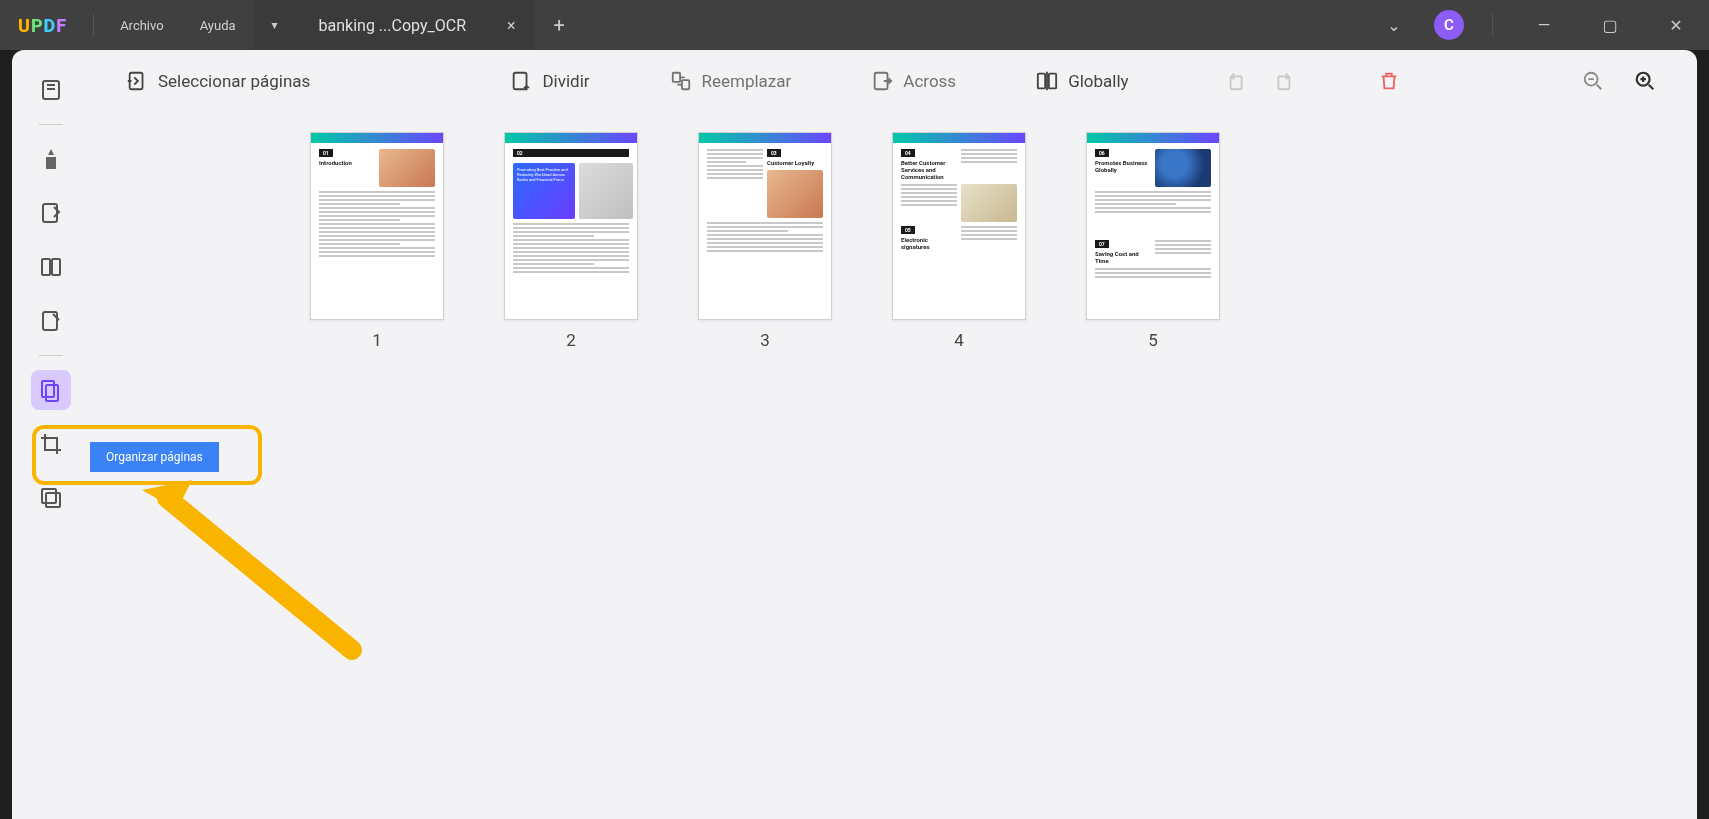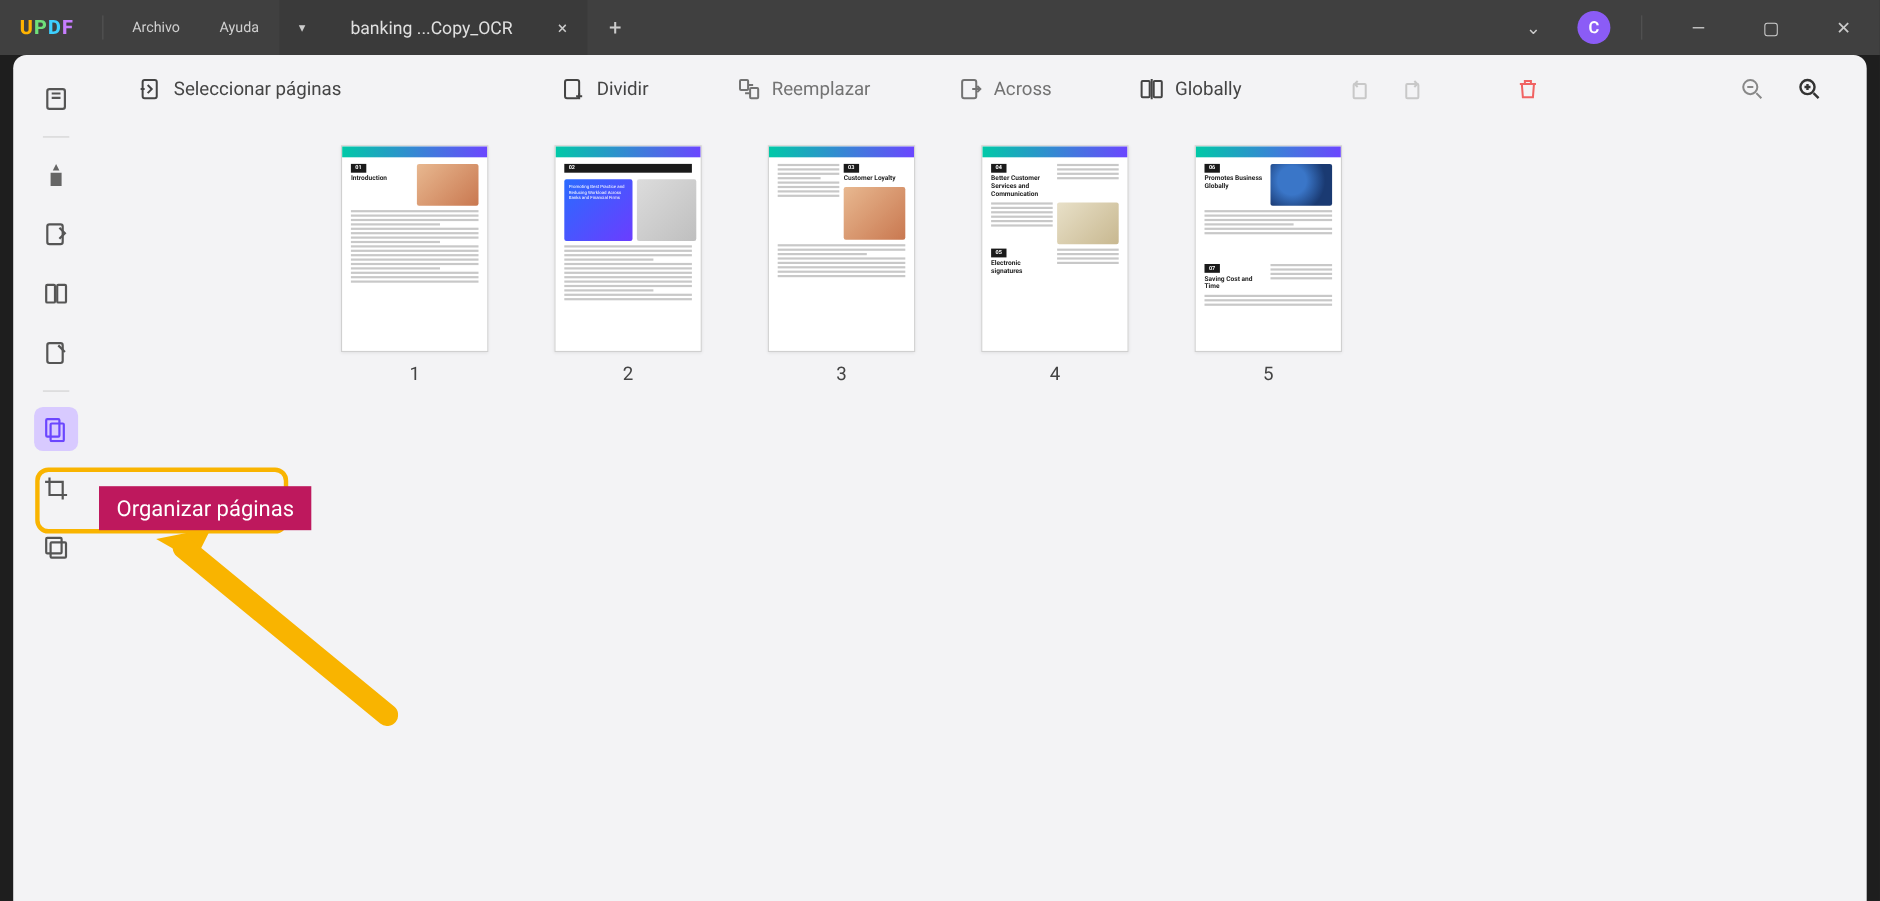--- a/index.html
+++ b/index.html
@@ -29,21 +29,21 @@
 .wrapper { position: absolute; left: 12px; right: 12px; top: 50px; bottom: 0; background: #f3f3f5; display: flex; border-top-left-radius: 12px; border-top-right-radius: 12px; overflow: visible; }
 
 
 .sidebar { width: 78px; display: flex; flex-direction: column; align-items: center; padding-top: 20px; gap: 14px; position: relative; }
 .side-btn { width: 40px; height: 40px; border-radius: 8px; display: flex; align-items: center; justify-content: center; color: #555; cursor: pointer; position: relative; }
 .side-btn.active { background: #d8caff; color: #6b46ff; }
 .side-sep { width: 24px; height: 1px; background: #d0d0d0; }
 .side-btn svg { width: 24px; height: 24px; }
 
 
-.tooltip { position: absolute; left: 78px; top: 392px; background: #be185d; color: #fff; padding: 8px 16px; border-radius: 0; font-size: 20px; white-space: nowrap; z-index: 10; }
+.tooltip { position: absolute; left: 78px; top: 392px; background: #3b82f6; color: #fff; padding: 8px 16px; border-radius: 0; font-size: 12px; white-space: nowrap; z-index: 10; }
 
 
 .highlight-box { position: absolute; left: 20px; top: 375px; width: 230px; height: 60px; border: 4px solid #f9b400; border-radius: 12px; z-index: 9; pointer-events: none; }
 
 
 .arrow-svg { position: absolute; left: 110px; top: 420px; z-index: 8; pointer-events: none; }
 
 
 .main { flex: 1; display: flex; flex-direction: column; }
 

